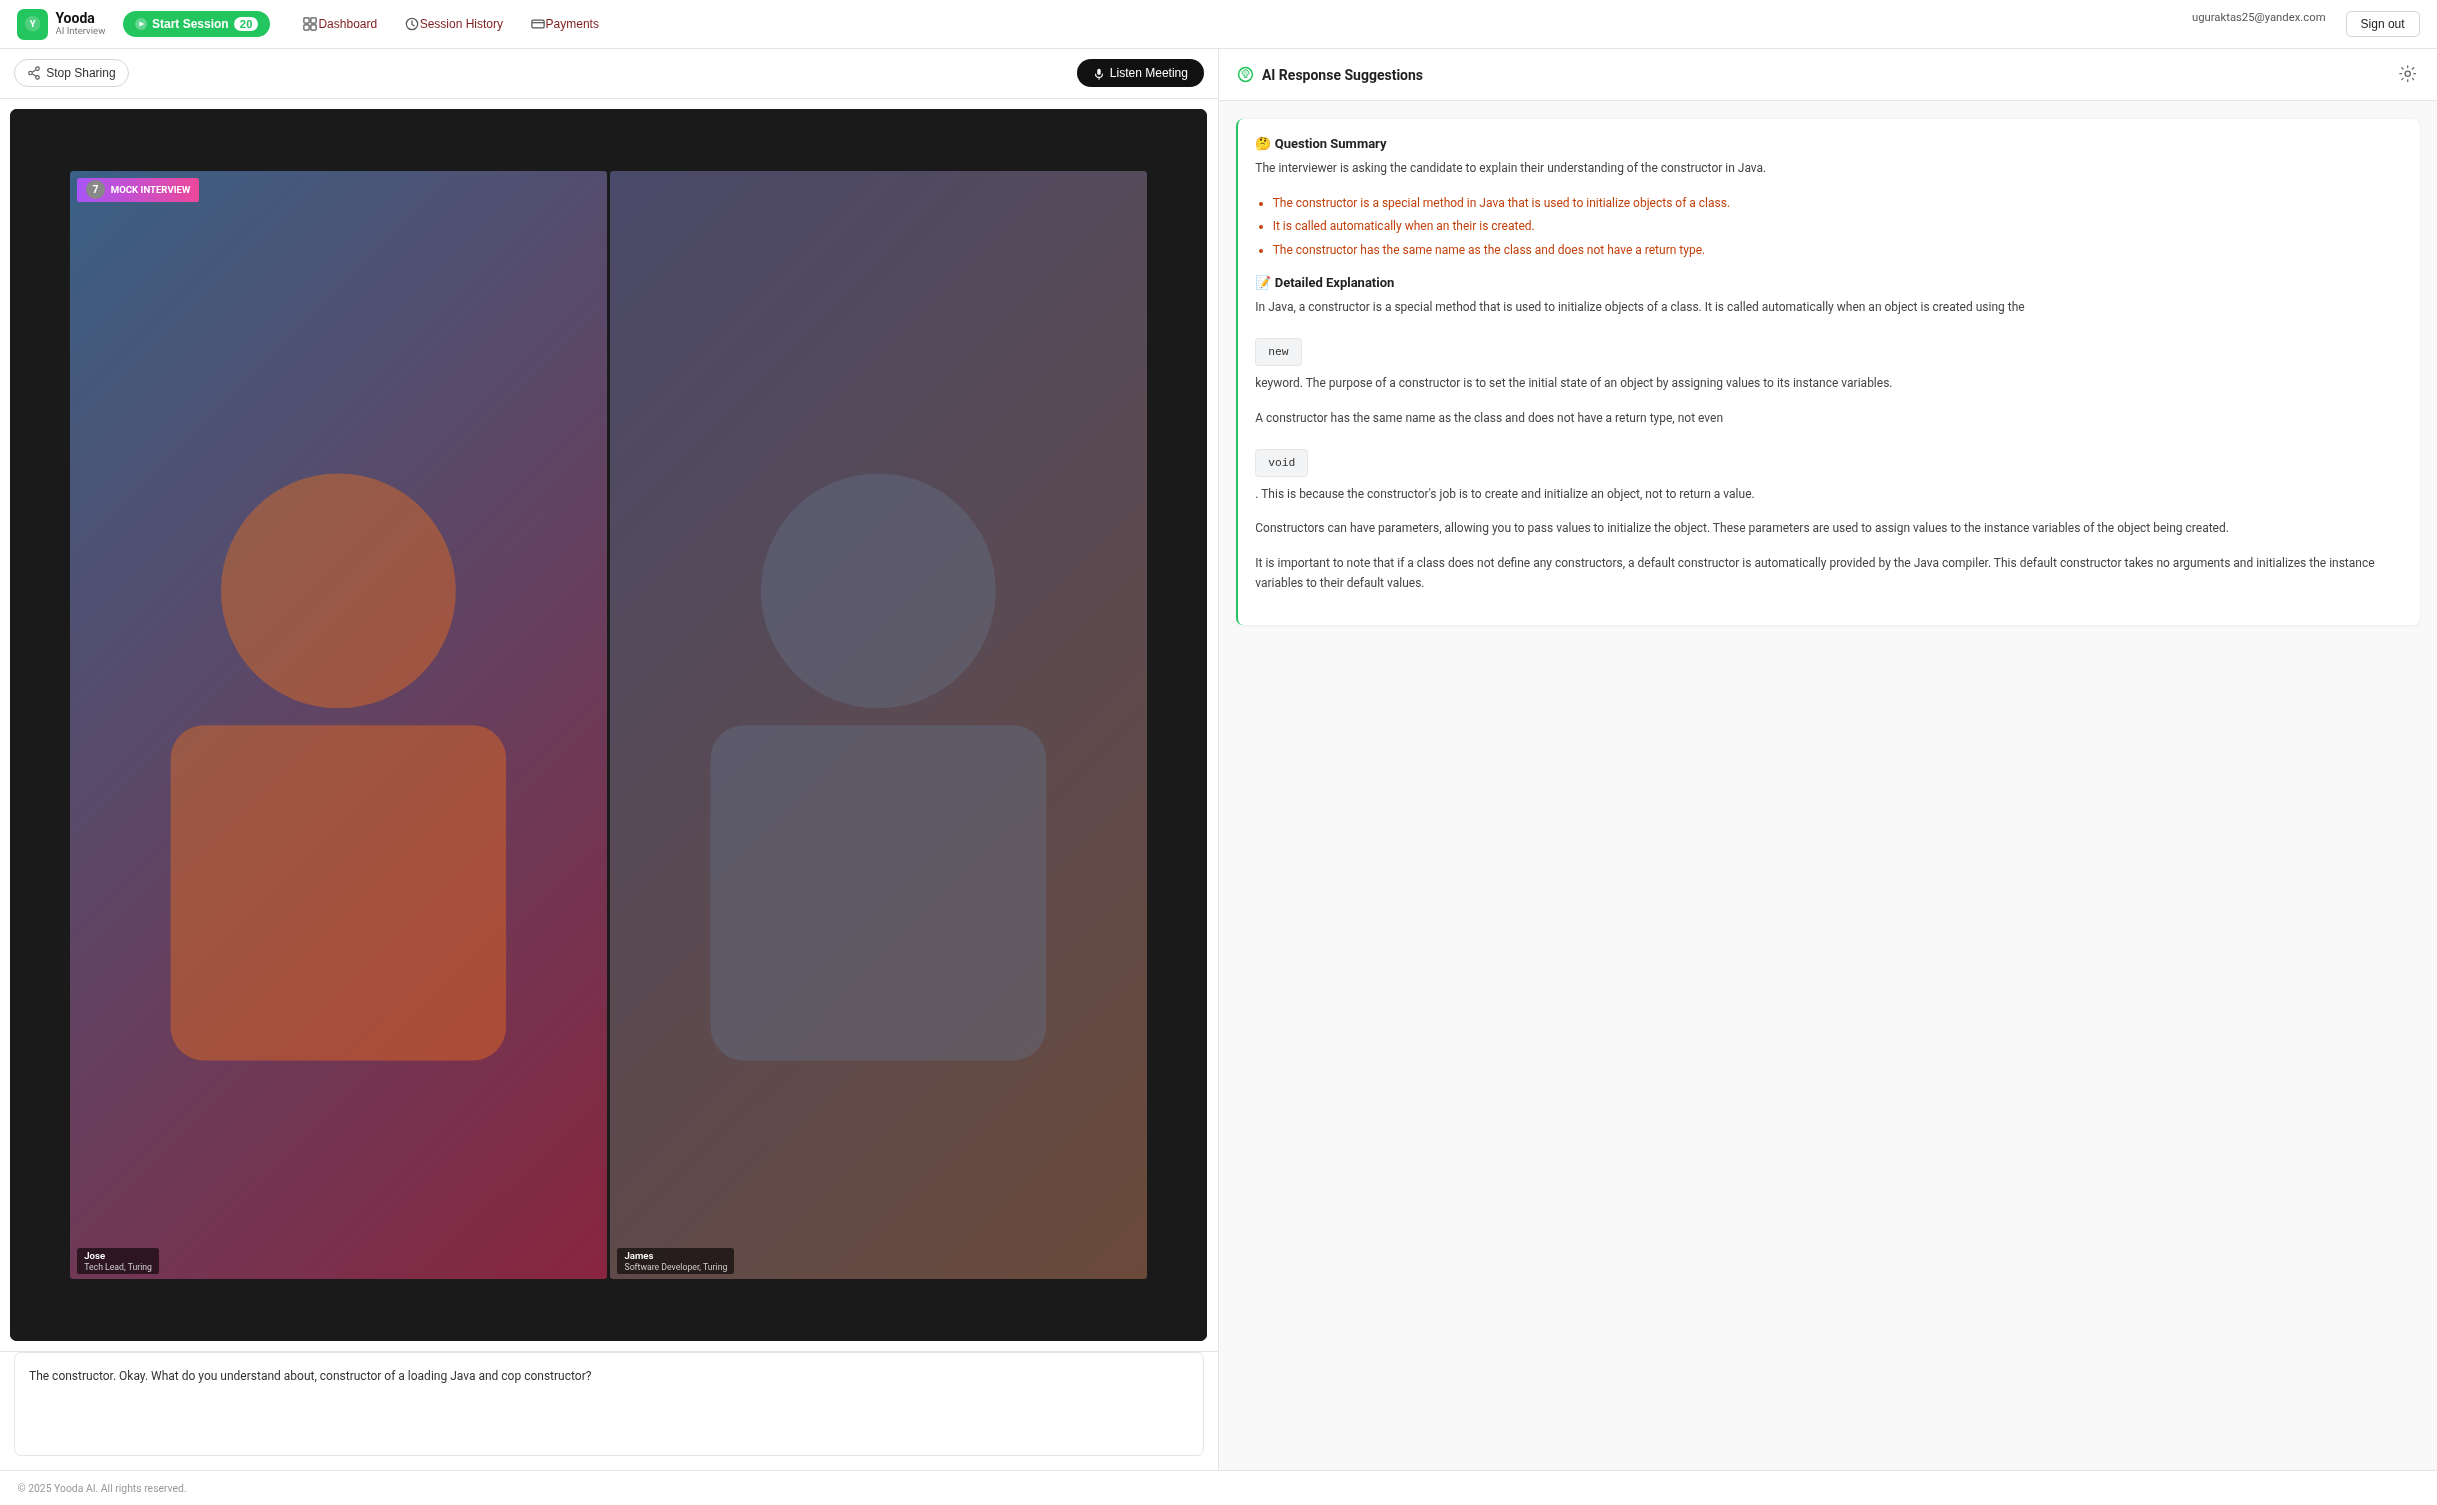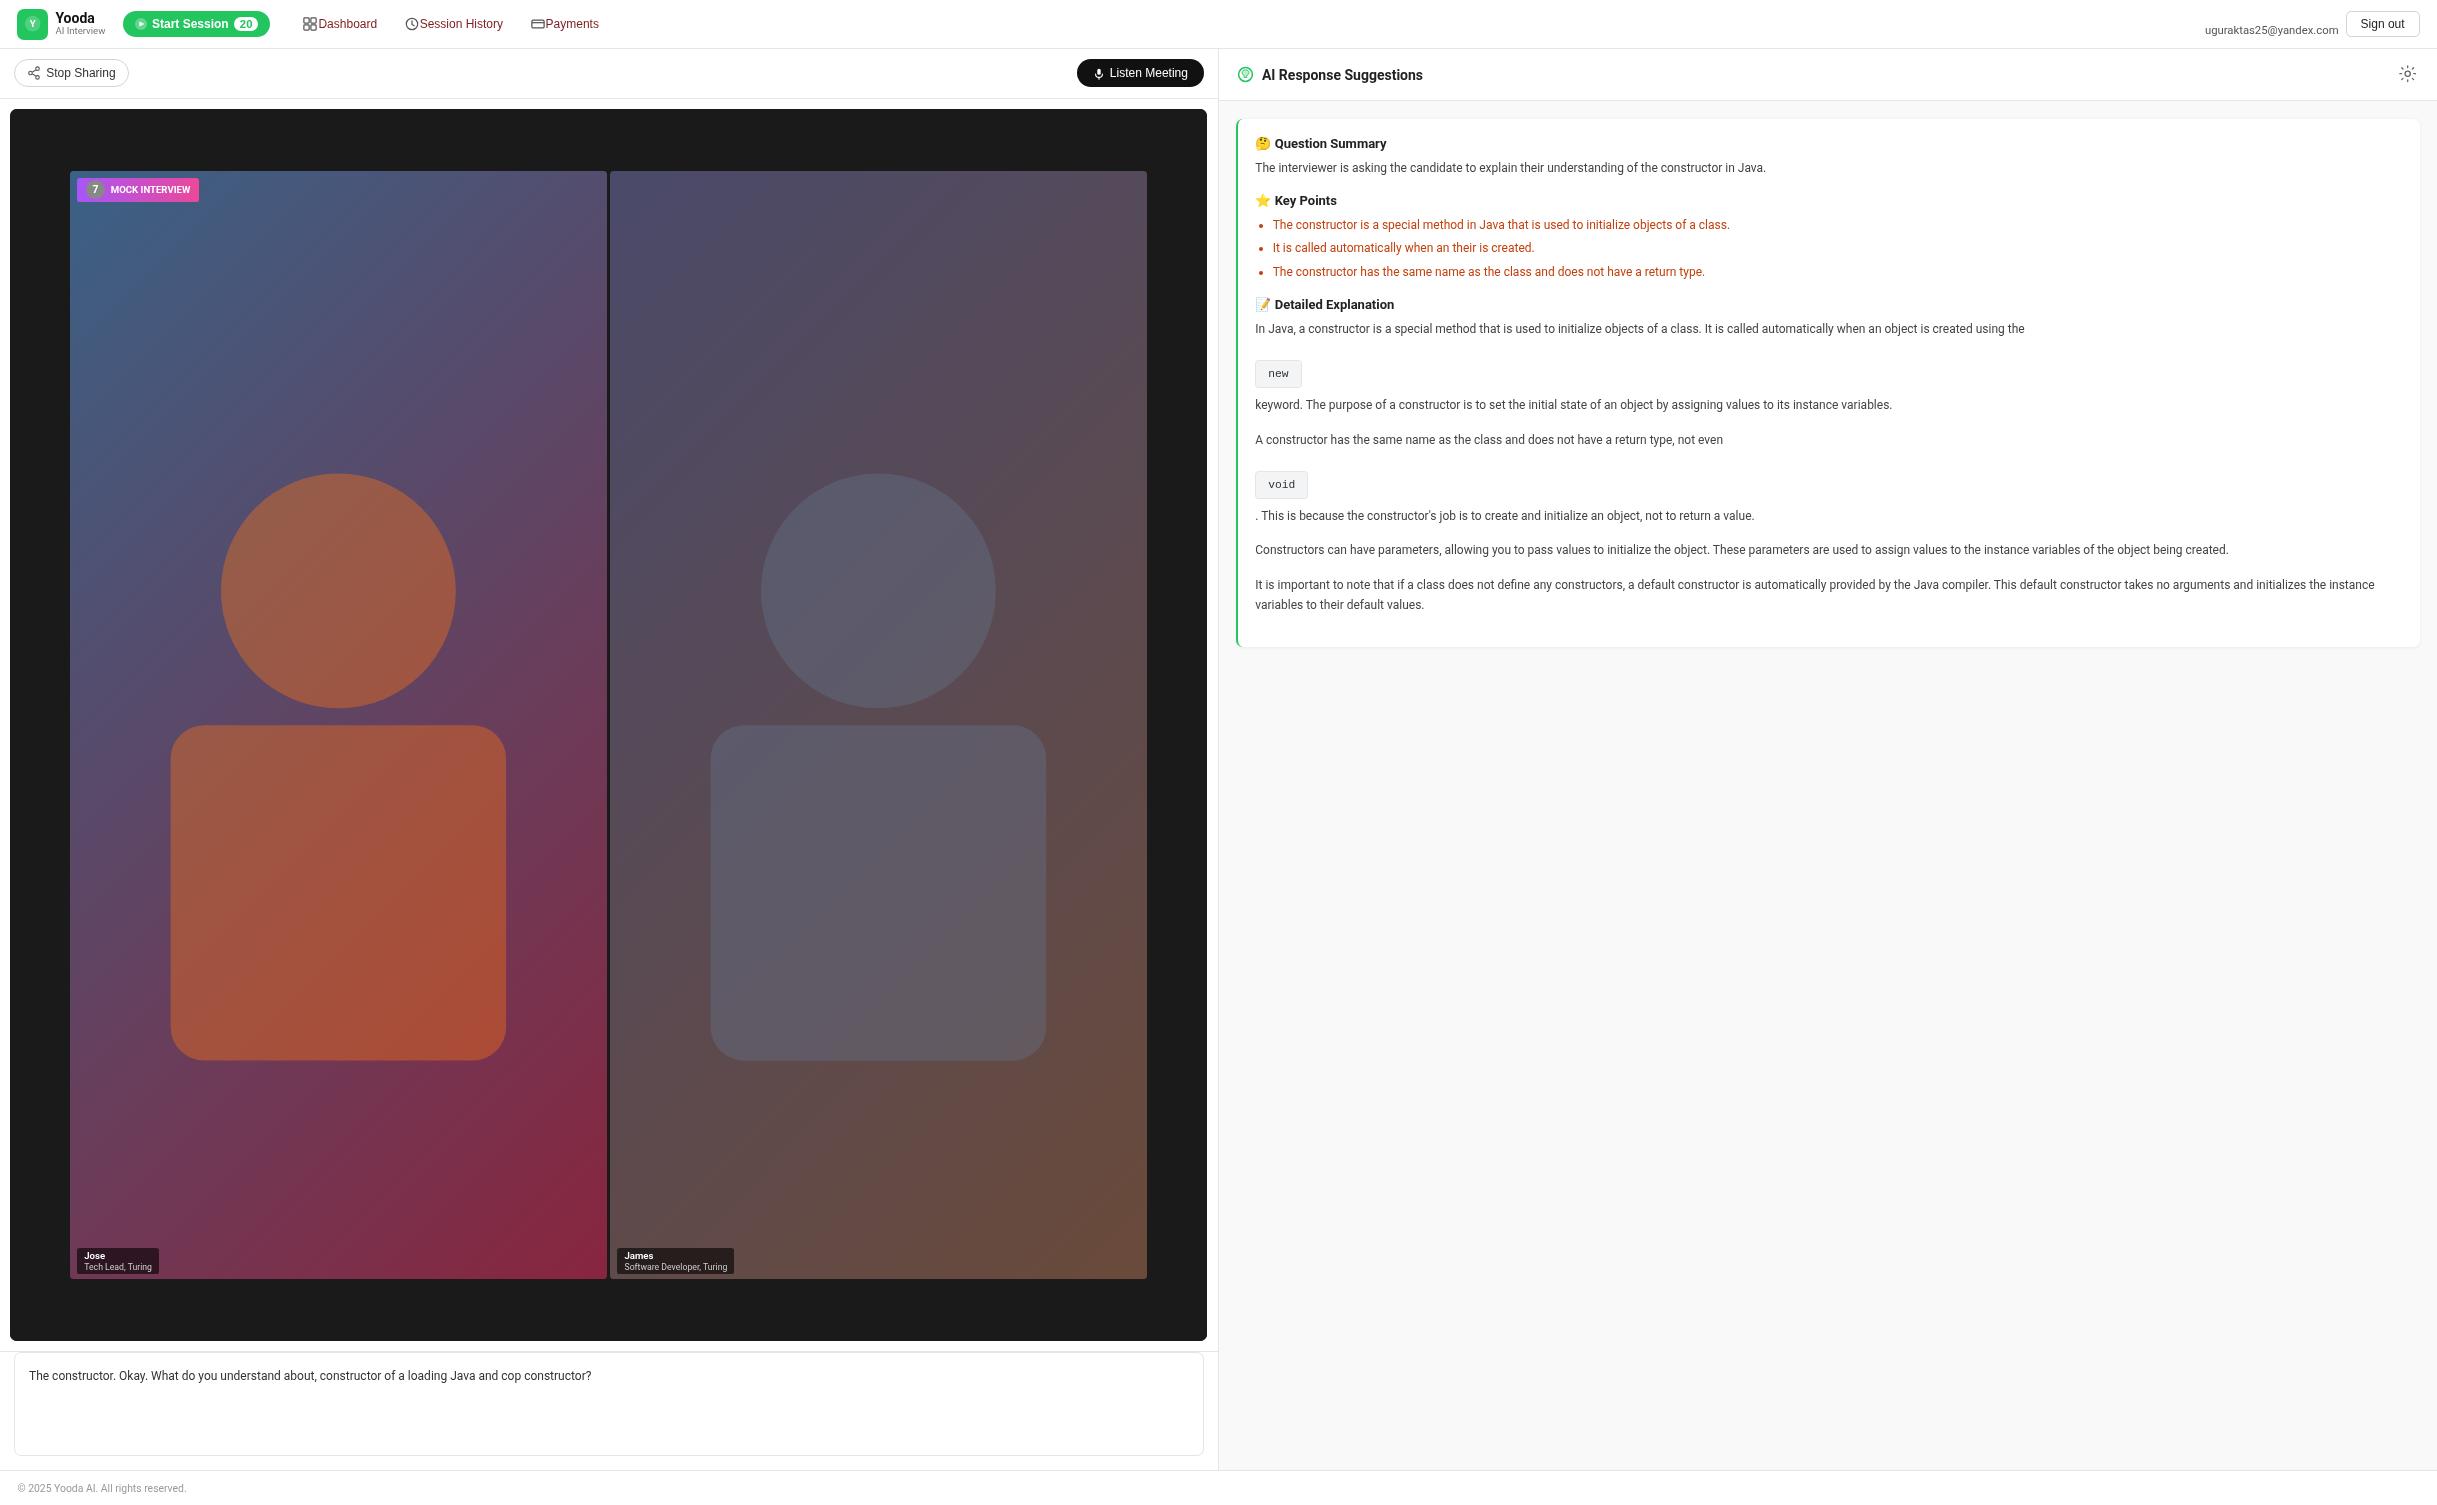--- a/index.html
+++ b/index.html
@@ -31,21 +31,21 @@
     }
 
     .nav-links { display: flex; align-items: center; gap: 3.5px; flex: 1; }
     .nav-link {
       display: flex; align-items: center; gap: 1px;
       padding: 6px 12px; border-radius: 5.2px; color: #7f1d1d; font-size: 12px;
       cursor: pointer; text-decoration: none; background: none; border: none;
     }
     .nav-link svg { width: 14px; height: 14px; }
 
-    .nav-right { display: flex; align-items: flex-end; gap: 7px; margin-left: auto; }
+    .nav-right { display: flex; align-items: flex-start; gap: 20px; margin-left: auto; }
     .user-email { color: #555; font-size: 11.3px; }
     .sign-out-btn {
       border: 0.9px solid #d1d5db; background: #fff; border-radius: 5.2px;
       padding: 5.2px 14px; font-size: 12px; cursor: pointer; color: #222;
     }
 
     
     .main-layout { display: flex; height: calc(100vh - 49px - 35px); }
 
     
@@ -303,21 +303,20 @@
         </svg>
       </button>
     </div>
 
     <div class="suggestions-content">
       <div class="suggestion-card">
 
         <div class="section-heading">🤔 Question Summary</div>
         <p class="section-text">The interviewer is asking the candidate to explain their understanding of the constructor in Java.</p>
 
-        <div class="section-heading">⭐ Key Points</div>
         <ul class="key-points-list">
           <li class="key-points-item">The constructor is a special method in Java that is used to initialize objects of a class.</li>
           <li class="key-points-item">It is called automatically when an their is created.</li>
           <li class="key-points-item">The constructor has the same name as the class and does not have a return type.</li>
         </ul>
 
         <div class="section-heading">📝 Detailed Explanation</div>
         <p class="section-text">
           <span>In Java, a constructor is a special method that is used to initialize objects of a class. It is called automatically when an object is created using the</span>
         </p>

